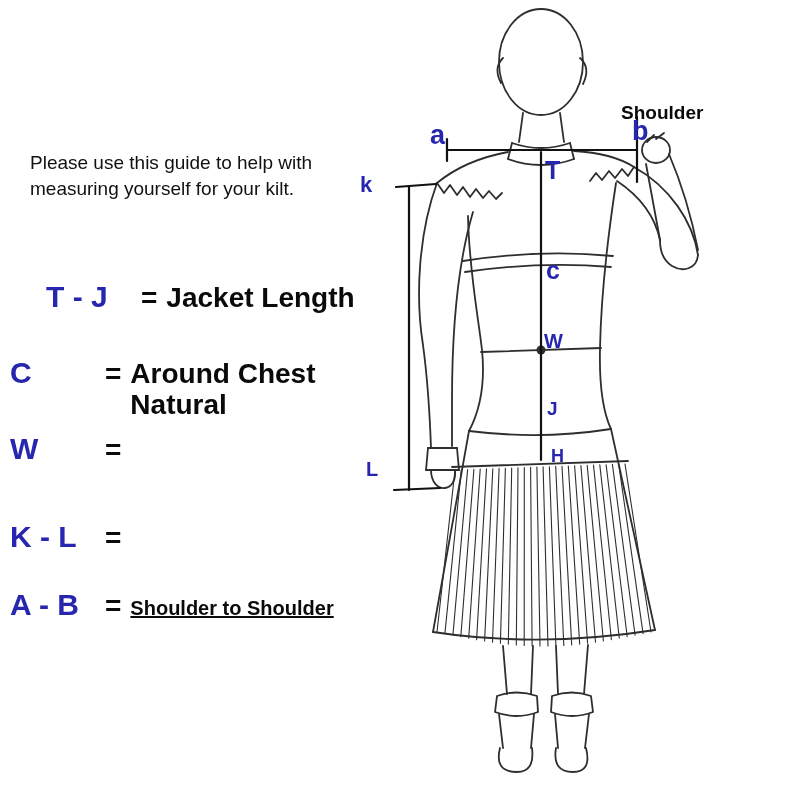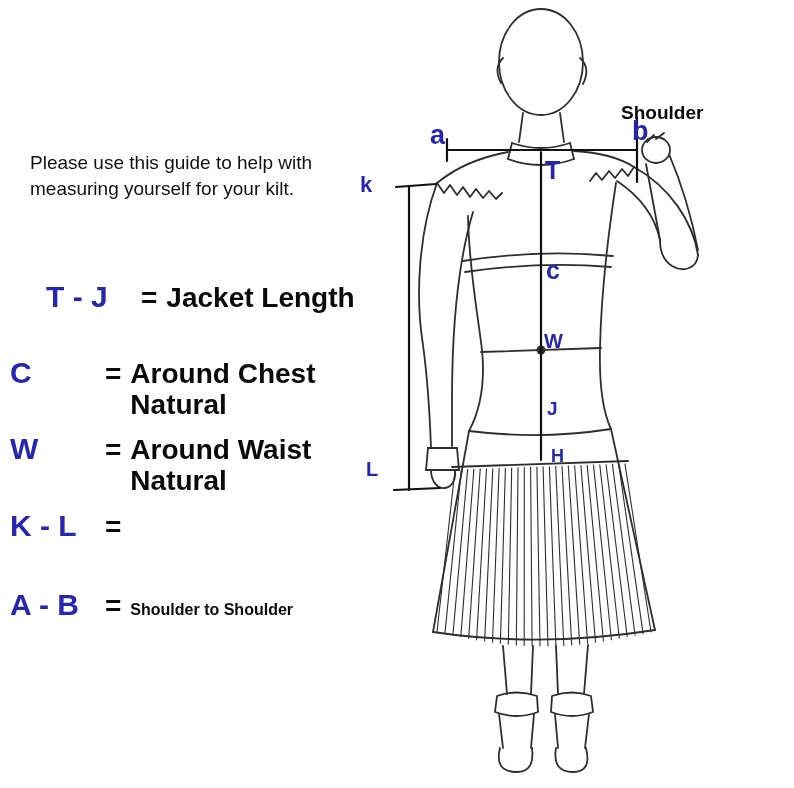--- a/index.html
+++ b/index.html
@@ -29,21 +29,21 @@
   }
   .legend-eq{
     font-size:28px;font-weight:bold;color:#0a0a0a;
     margin-right:9px;
   }
   .legend-label{
     max-width:215px;
     font-size:28px;font-weight:bold;color:#0a0a0a;
     line-height:1.1;
   }
-  .legend-label.small{font-size:16px;}
+  .legend-label.small{font-size:20px;text-decoration:underline;}
   .fig-label{
     position:absolute;
     font-weight:bold;color:#2626ae;
   }
   .fig-label.black{color:#0a0a0a;}
   svg{position:absolute;left:0;top:0;}
 </style>
 </head>
 <body>
 
@@ -171,23 +171,22 @@
     <span class="legend-label">Jacket Length</span>
   </div>
   <div class="legend-row" style="top:356px;">
     <span class="legend-letters">C</span>
     <span class="legend-eq">=</span>
     <span class="legend-label">Around Chest Natural</span>
   </div>
   <div class="legend-row" style="top:432px;">
     <span class="legend-letters">W</span>
     <span class="legend-eq">=</span>
-    <span class="legend-label">Around Waist Natural</span>
-  </div>
-  <div class="legend-row" style="top:509px;justify-content:space-between;">
+  </div>
+  <div class="legend-row" style="top:520px;justify-content:space-between;">
     <span class="legend-letters">K - L</span>
     <span class="legend-eq">=</span>
   </div>
   <div class="legend-row" style="top:588px;">
     <span class="legend-letters">A - B</span>
     <span class="legend-eq">=</span>
     <span class="legend-label small">Shoulder to Shoulder</span>
   </div>
 
   <span class="fig-label" style="left:430px;top:120px;font-size:27px;">a</span>

